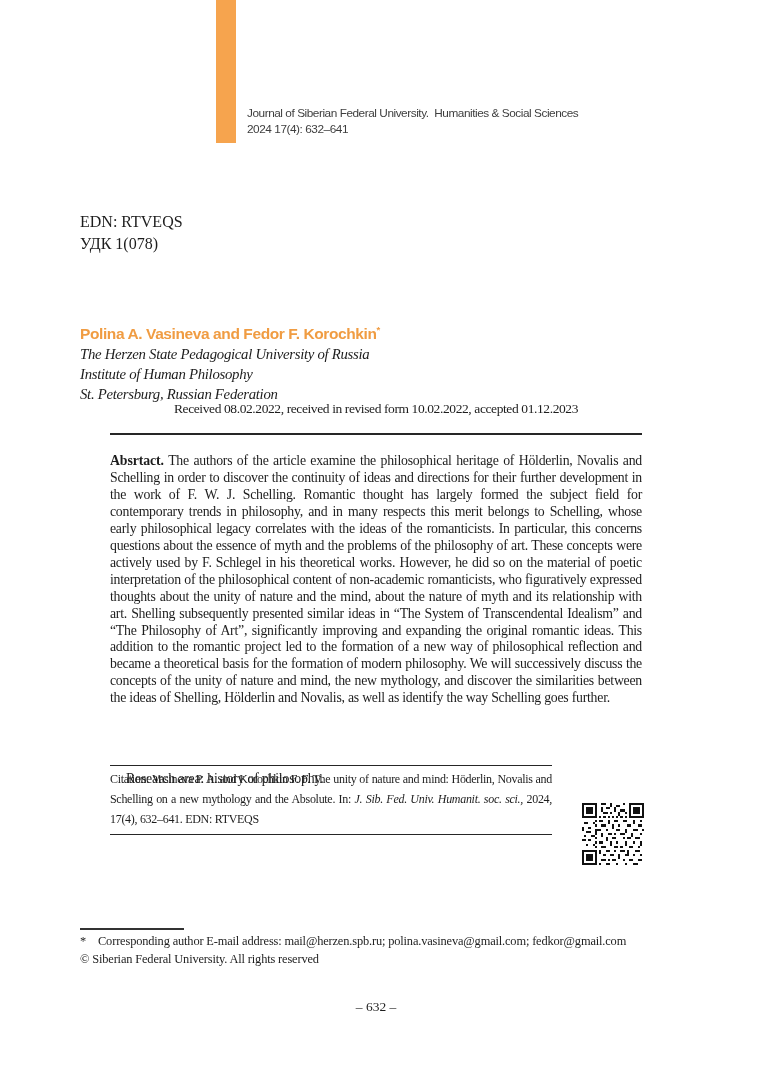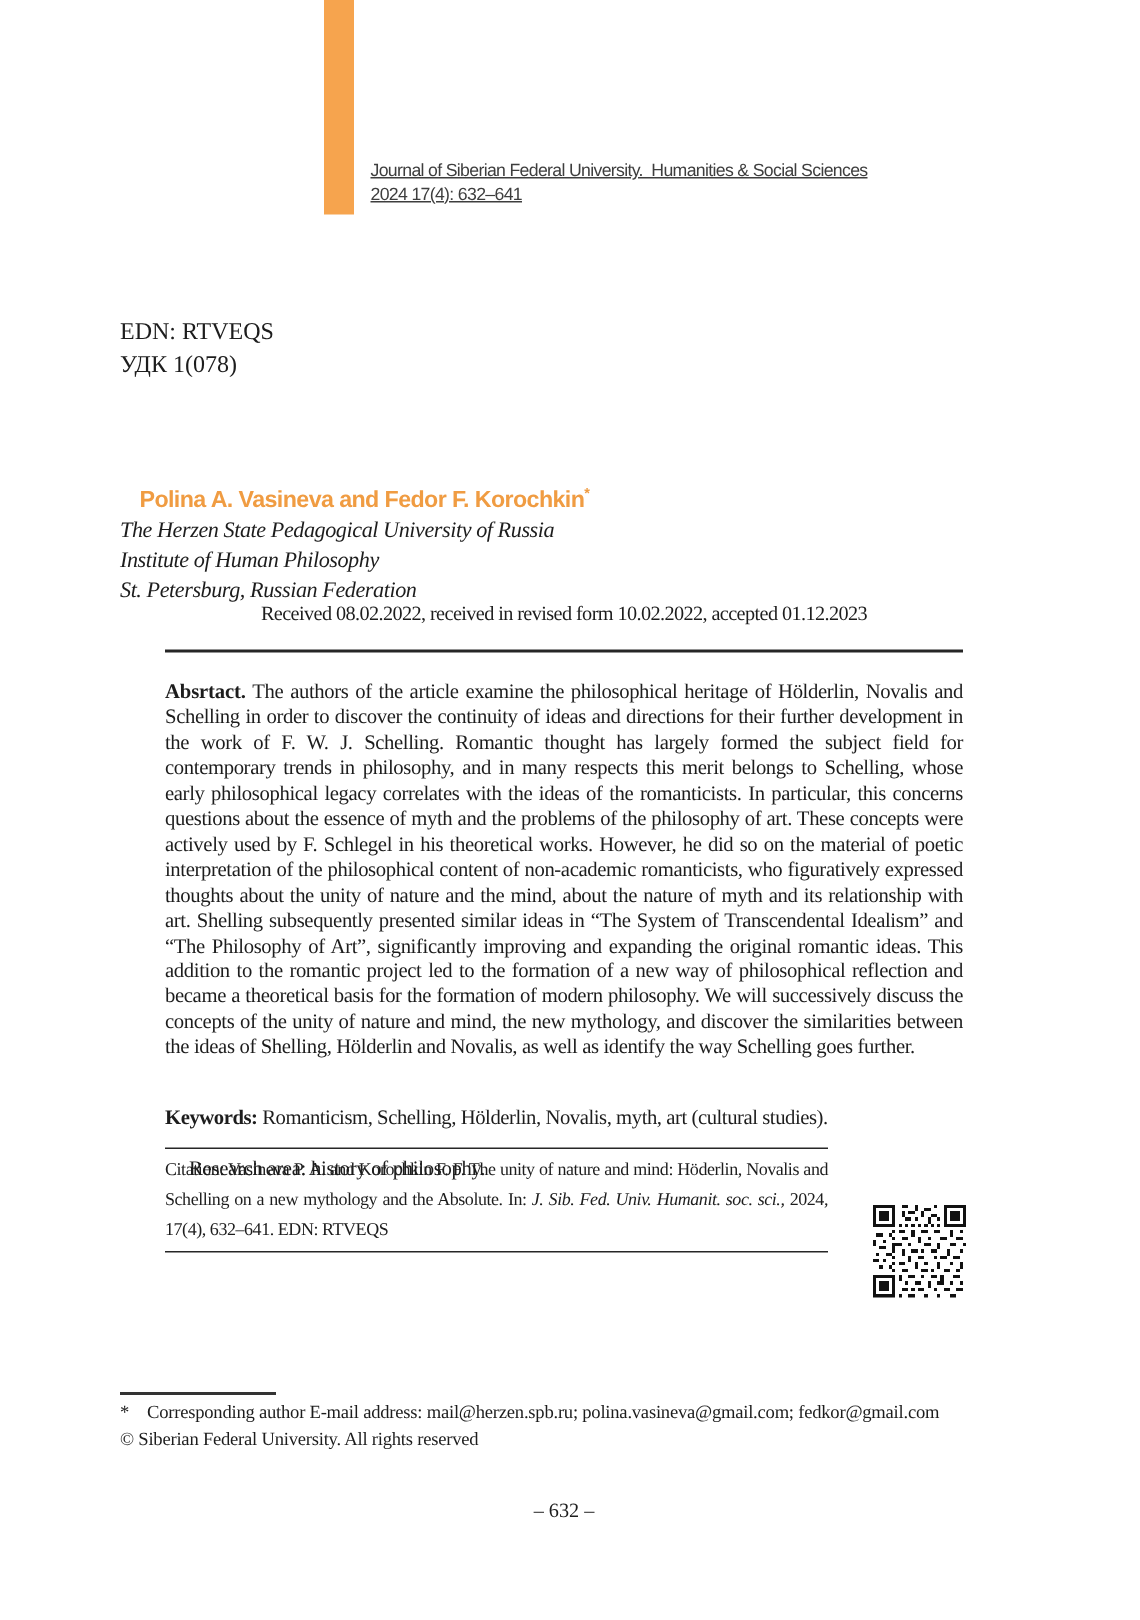--- a/index.html
+++ b/index.html
@@ -6,34 +6,34 @@
   #page{
     position:relative;width:760px;height:1080px;background:#ffffff;overflow:hidden;
     font-family:"Liberation Serif",serif;color:#1d1d1d;
   }
   .abs{position:absolute;}
   
   #orange-bar{left:216px;top:0;width:20px;height:143px;background:#F6A44E;}
   #journal-info{
     left:247px;top:106px;width:380px;
     font-family:"Liberation Sans",sans-serif;font-size:11.8px;line-height:15.5px;
-    letter-spacing:-0.45px;color:#3e3e3e;white-space:pre;text-decoration:underline;
+    letter-spacing:-0.45px;color:#3e3e3e;white-space:pre;
   }
   
   #article-codes{left:80px;top:175px;font-size:16px;line-height:22px;white-space:pre-line;margin-top:36px;}
   
   #article-title{
     left:80px;top:233px;width:520px;
     font-family:"Liberation Sans",sans-serif;font-weight:bold;
     font-size:19px;line-height:24px;letter-spacing:-0.6px;
     white-space:pre-line;color:#F09C42;
   }
   #authors-line{
     left:80px;top:324px;font-family:"Liberation Sans",sans-serif;font-weight:bold;
-    font-size:15.5px;letter-spacing:-0.4px;color:#F09C42;margin-left:13px;
+    font-size:15.5px;letter-spacing:-0.4px;color:#F09C42;
   }
   #authors-line sup{font-size:62%;}
   #affiliation{
     left:80px;top:344px;font-style:italic;font-size:14.8px;line-height:20px;
     letter-spacing:-0.3px;white-space:pre-line;
   }
   
   #received-line{left:110px;top:401px;width:532px;text-align:center;font-size:13.5px;letter-spacing:-0.4px;}
   
   #abstract-block{
@@ -73,21 +73,20 @@
   <div class="abs" id="authors-line" style="color: rgb(240, 156, 66);"><span>Polina A. Vasineva and Fedor F. Korochkin</span><sup>*</sup></div>
 
   <div class="abs" id="affiliation">The Herzen State Pedagogical University of Russia
 Institute of Human Philosophy
 St. Petersburg, Russian Federation</div>
 
   <div class="abs" id="received-line">Received 08.02.2022, received in revised form 10.02.2022, accepted 01.12.2023</div>
 
   <div class="abs" id="abstract-block"><b>Absrtact.</b><span> The authors of the article examine the philosophical heritage of Hölderlin, Novalis and Schelling in order to discover the continuity of ideas and directions for their further development in the work of F. W. J. Schelling. Romantic thought has largely formed the subject field for contemporary trends in philosophy, and in many respects this merit belongs to Schelling, whose early philosophical legacy correlates with the ideas of the romanticists. In particular, this concerns questions about the essence of myth and the problems of the philosophy of art. These concepts were actively used by F. Schlegel in his theoretical works. However, he did so on the material of poetic interpretation of the philosophical content of non-academic romanticists, who figuratively expressed thoughts about the unity of nature and the mind, about the nature of myth and its relationship with art. Shelling subsequently presented similar ideas in “The System of Transcendental Idealism” and “The Philosophy of Art”, significantly improving and expanding the original romantic ideas. This addition to the romantic project led to the formation of a new way of philosophical reflection and became a theoretical basis for the formation of modern philosophy. We will successively discuss the concepts of the unity of nature and mind, the new mythology, and discover the similarities between the ideas of Shelling, Hölderlin and Novalis, as well as identify the way Schelling goes further.</span></div>
 
-  <div class="abs" id="keywords-line"><b>Keywords:</b><span> Romanticism, Schelling, Hölderlin, Novalis, myth, art (cultural studies).</span></div>
 
   <div class="abs" id="research-line">Research area: history of philosophy.</div>
 
   <div class="abs" id="citation-block"><span>Citation: Vasineva P. A. and Korochkin F. F. The unity of nature and mind: Höderlin, Novalis and Schelling on a new mythology and the Absolute. In: </span><span class="it">J. Sib. Fed. Univ. Humanit. soc. sci.,</span><span> 2024, 17(4), 632–641. EDN: RTVEQS</span></div>
 
   <div class="abs" id="qr">
     <svg viewBox="0 0 29 29" shape-rendering="crispEdges" xmlns="http://www.w3.org/2000/svg">
       <rect x="0" y="0" width="29" height="29" fill="#ffffff"></rect>
       <g fill="#111111">
 

